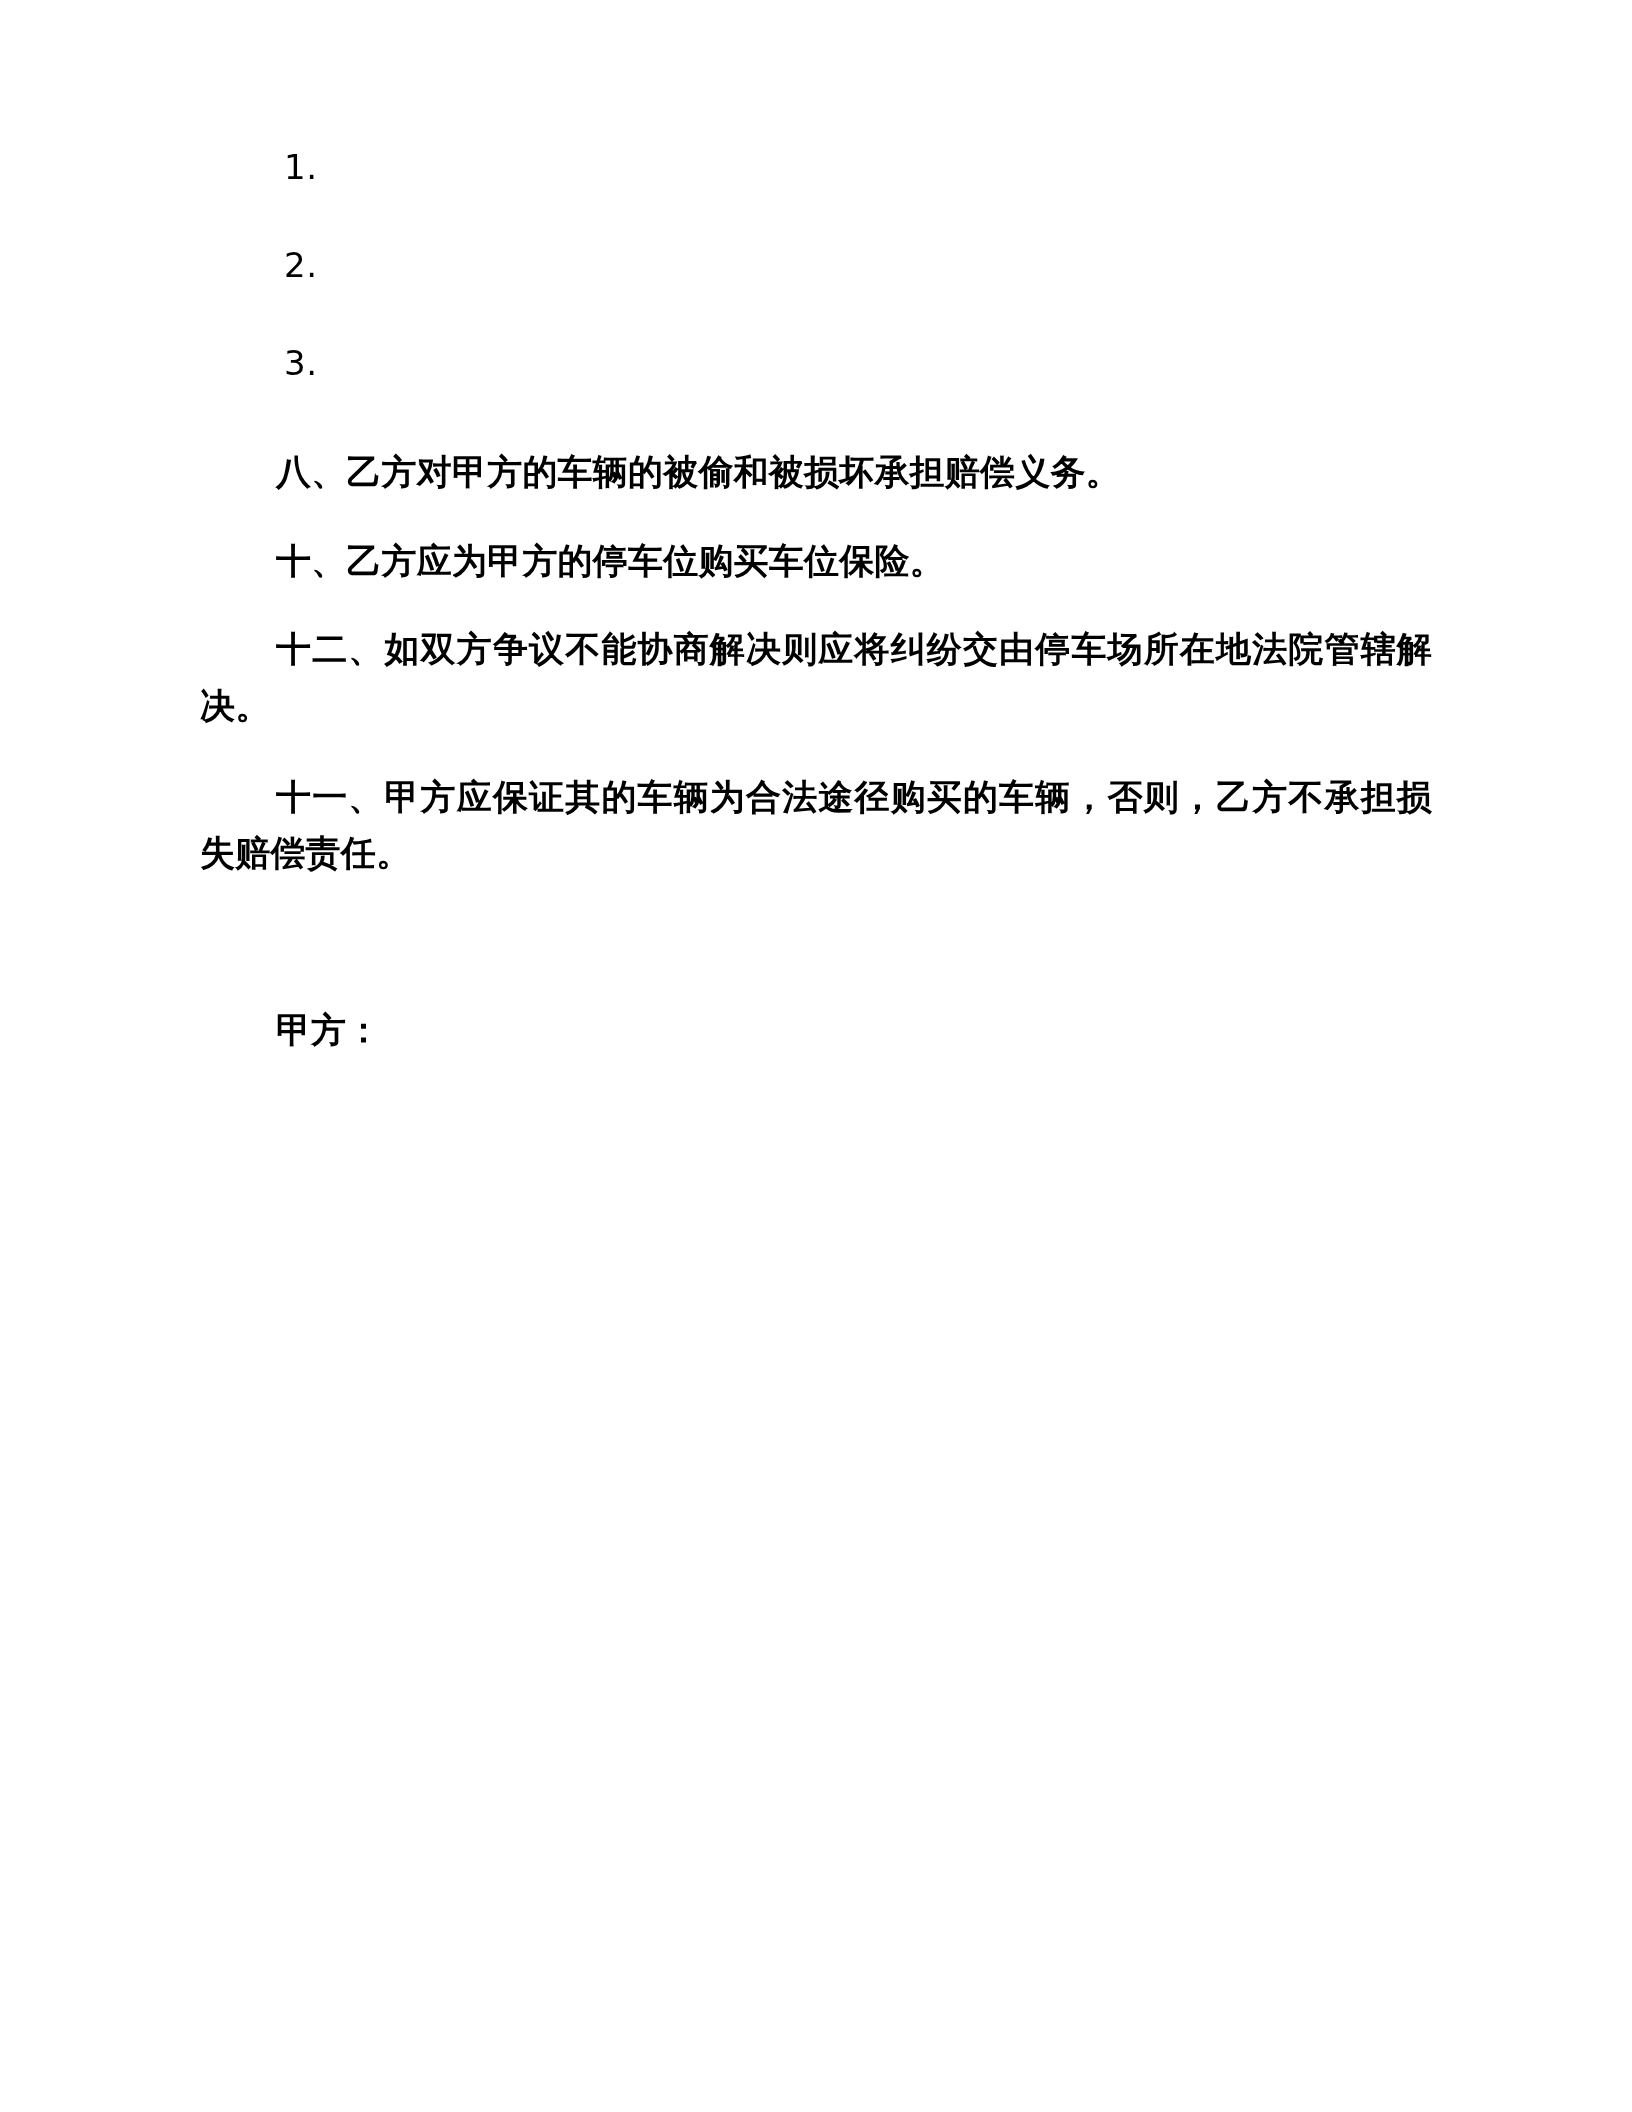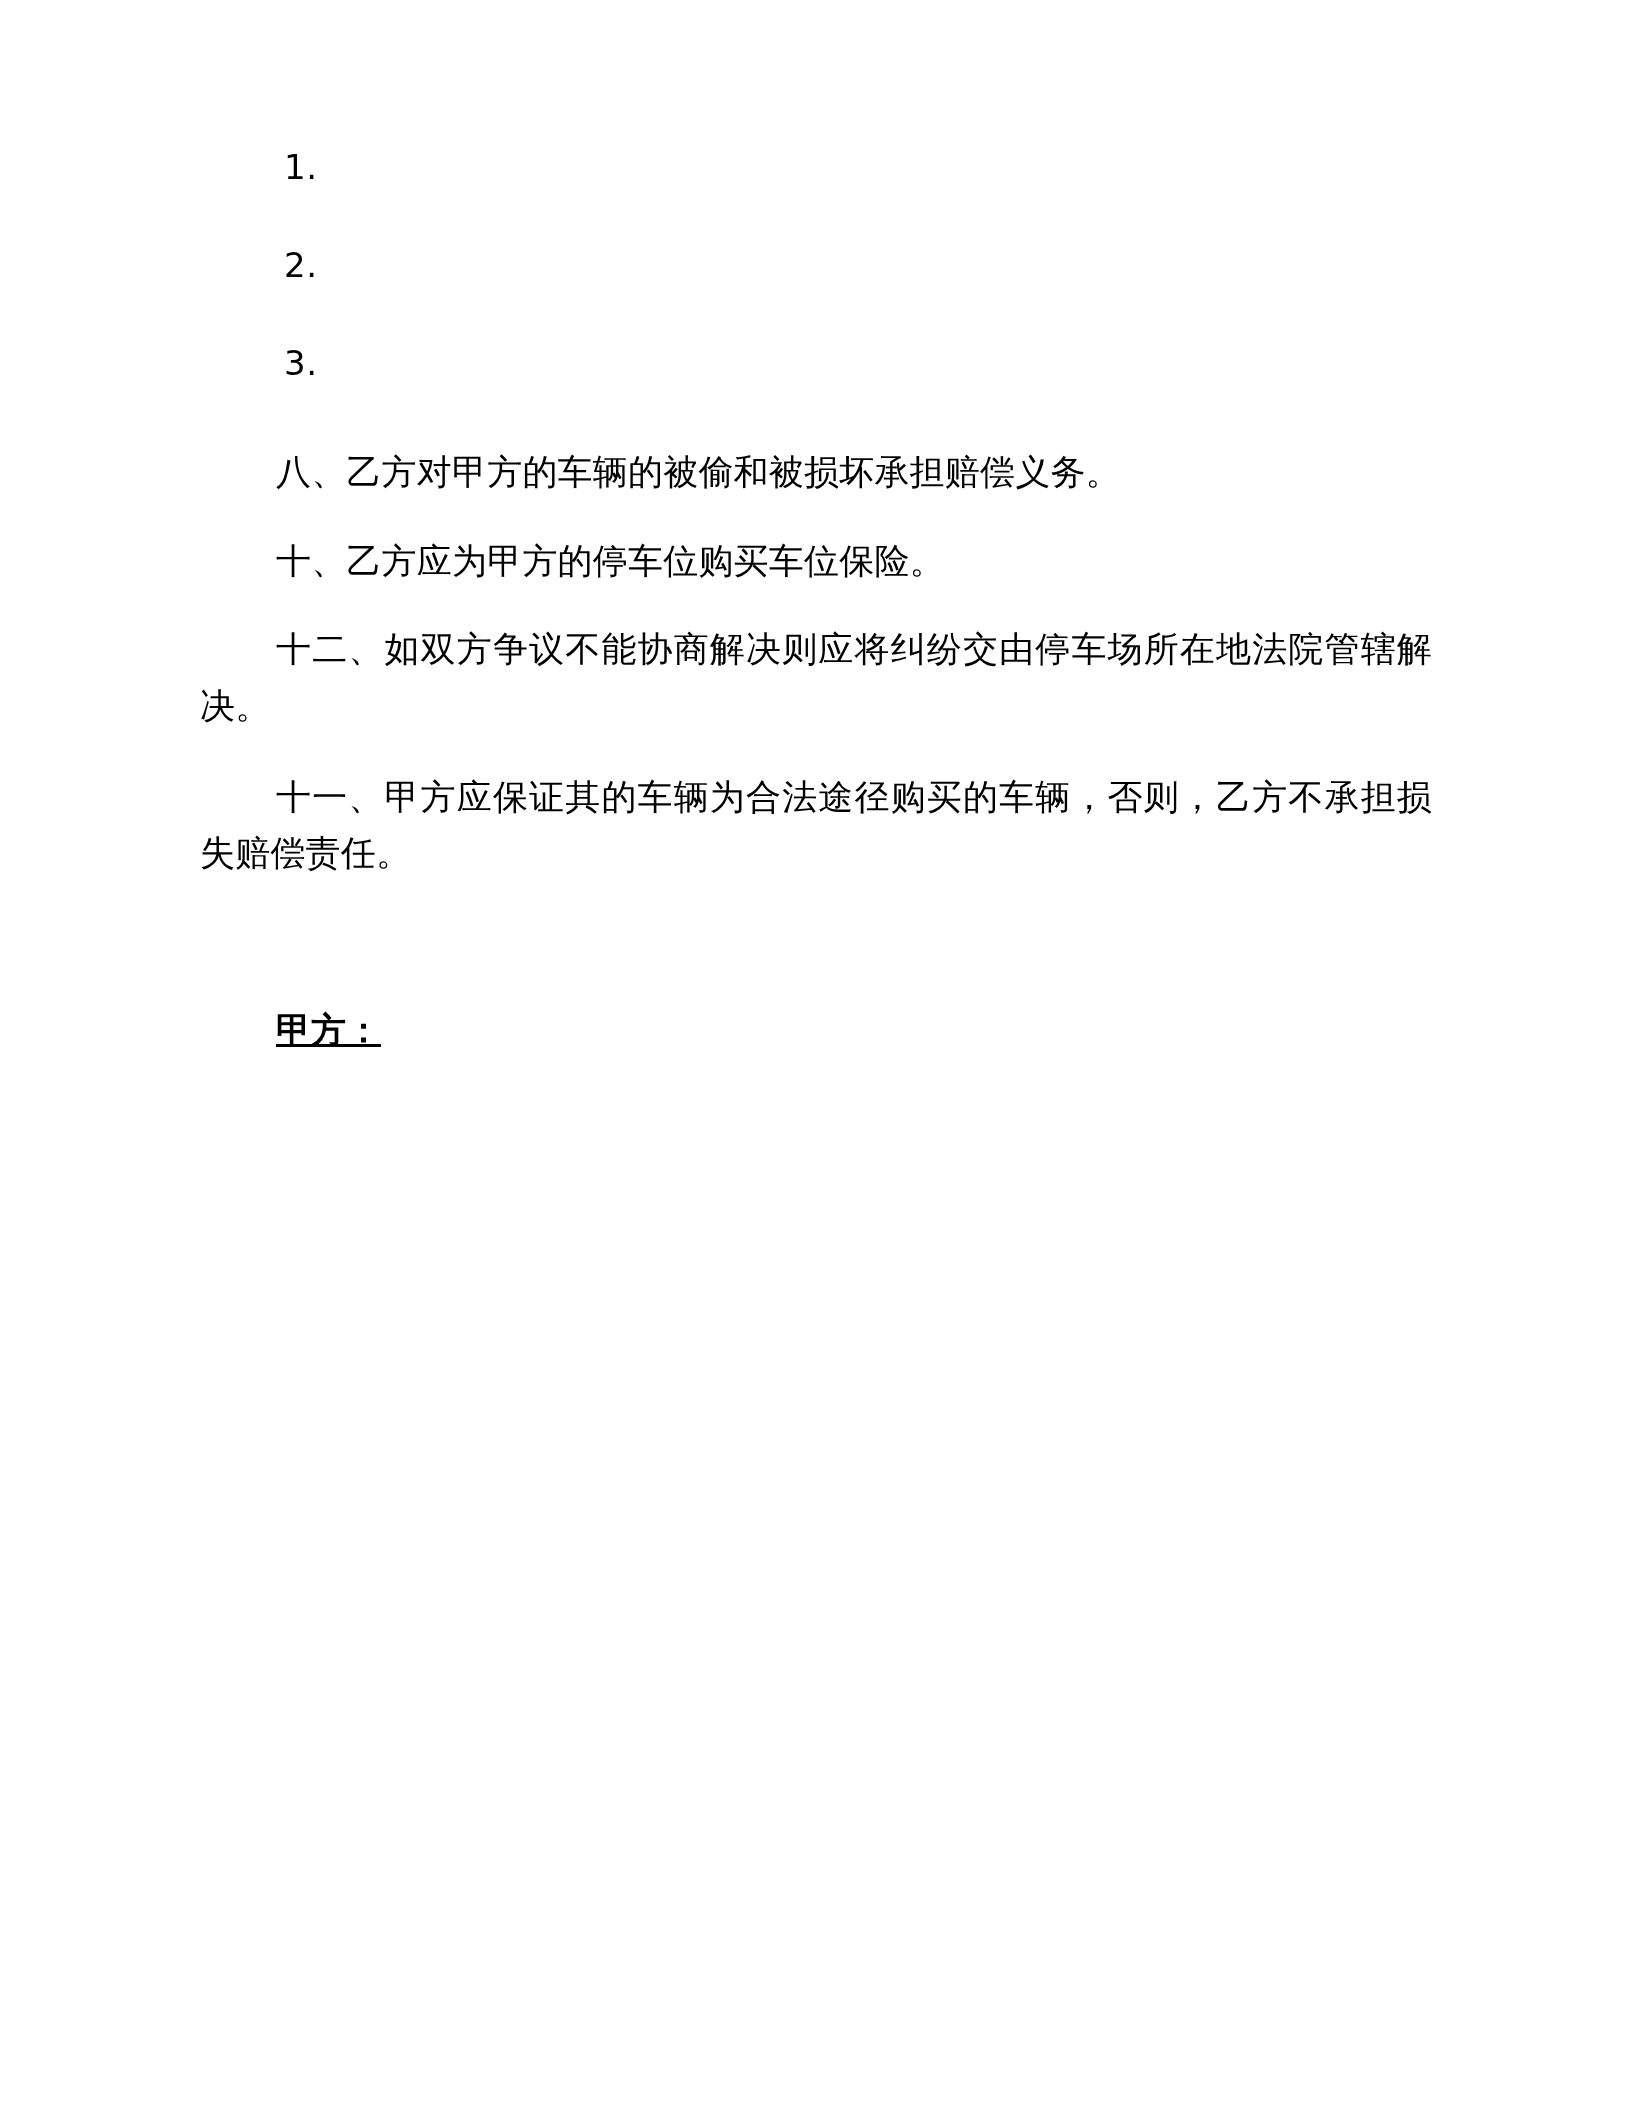--- a/index.html
+++ b/index.html
@@ -28,34 +28,33 @@
   .numbered-item {
     font-size: 34px;
     line-height: 1.0;
     margin: 0 0 64px 0;
     padding-left: 84px;
     font-weight: 400;
     letter-spacing: 0.5px;
   }
   .clause {
     font-size: 35px;
-    font-weight: 400;
+    font-weight: 700;
     line-height: 1.62;
     margin: 8px 0 34px 0;
     text-align: justify;
     text-justify: inter-ideograph;
     text-indent: 76px;
     letter-spacing: 0.2px;
   }
   .clause.tight {
     margin-bottom: 32px;
   }
   .signature-block {
     margin-top: 120px;
-    text-decoration: underline;
   }
   .signature {
     font-size: 35px;
     font-weight: 700;
     line-height: 1.6;
     text-indent: 76px;
     margin: 0;
   }
 </style>
 </head>

